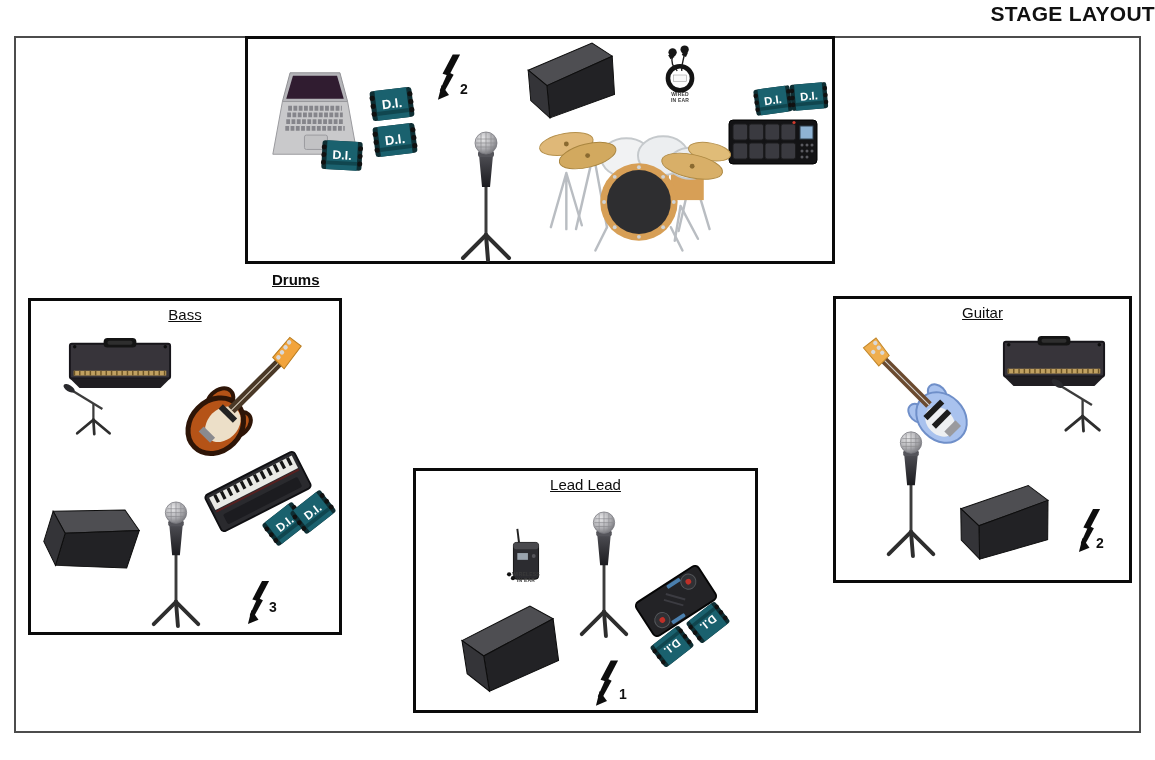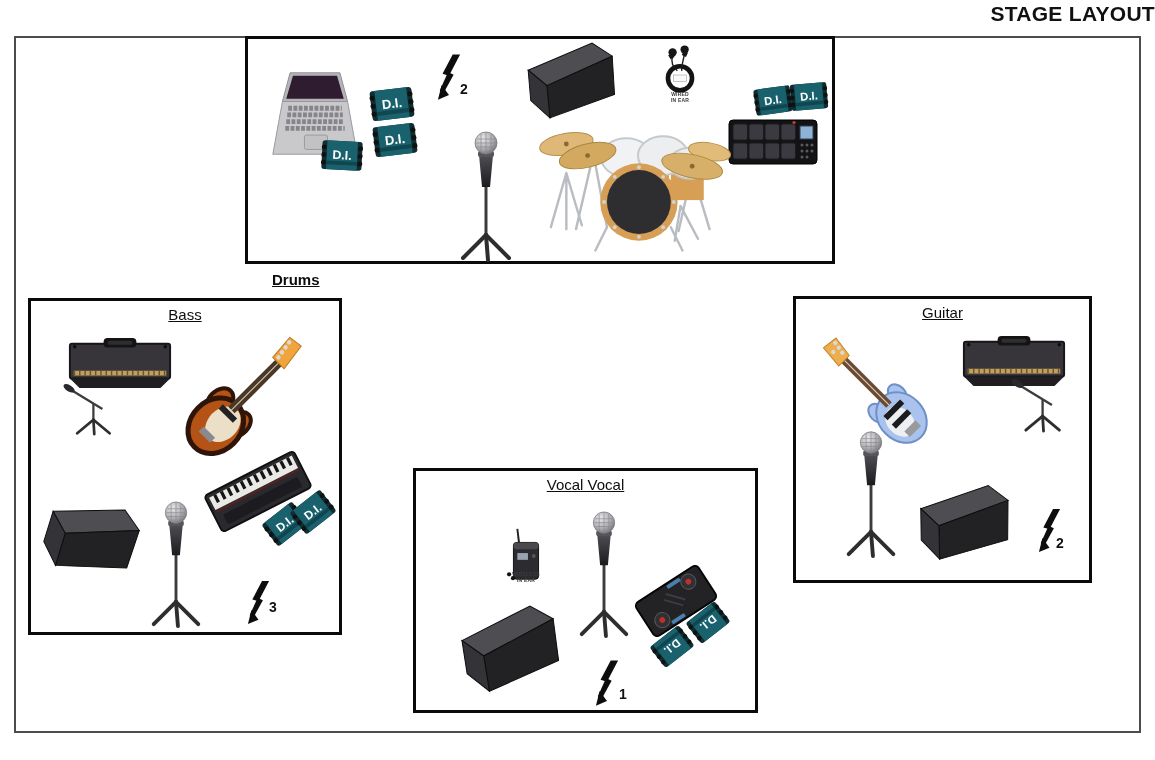--- a/index.html
+++ b/index.html
@@ -4,21 +4,21 @@
 <style>
   html,body{margin:0;padding:0;background:#fff;}
   body{width:1155px;height:760px;font-family:"Liberation Sans",sans-serif;}
   .stage{position:relative;width:1155px;height:760px;background:#fff;overflow:hidden;}
   .page-title{position:absolute;top:2px;left:0;width:100%;text-align:right;
     font-size:21px;font-weight:bold;color:#111;letter-spacing:.3px;}
   .frame{position:absolute;left:14px;top:36px;width:1123px;height:693px;border:2px solid #4c4c4c;}
   .sbox{position:absolute;border:3px solid #0a0a0a;background:#fff;}
   #box-drums{left:245px;top:36px;width:584px;height:222px;}
   #box-bass{left:28px;top:298px;width:308px;height:331px;}
-  #box-guitar{left:793px;top:296px;width:293px;height:281px;}
+  #box-guitar{left:833px;top:296px;width:293px;height:281px;}
   #box-vocal{left:413px;top:468px;width:339px;height:239px;}
   .section-title{position:absolute;top:5px;left:0;width:100%;text-align:center;
     font-size:15px;font-weight:normal;text-decoration:underline;color:#0d0d0d;}
   .label-drums{position:absolute;left:24px;top:192px;font-size:15px;font-weight:bold;
     text-decoration:underline;color:#0d0d0d;margin-top:40px;}
   .item{position:absolute;overflow:visible;}
   .bolt-num{position:absolute;font-size:14px;font-weight:bold;color:#111;}
   .tiny-label{position:absolute;font-size:5px;line-height:1.25;text-align:center;
     white-space:pre-line;color:#3a3a3a;font-weight:bold;letter-spacing:.2px;}
   .defs-svg{position:absolute;width:0;height:0;}
@@ -359,21 +359,21 @@
     <svg class="item" style="left:121px;top:188px;width:98px;height:72px;transform:rotate(-8deg)">
         <use href="#sym-wedge"></use>
       </svg>
     <svg class="item" style="left:242px;top:210px;width:23px;height:44px">
         <use href="#sym-bolt"></use>
       </svg>
     <span class="bolt-num" style="left:260px;top:236px">2</span>
   </div>
 
   <div class="sbox" id="box-vocal">
-    <div class="section-title">Vocal Vocal</div>
+    <div class="section-title">Lead Lead</div>
     <svg class="item" style="left:90px;top:56px;width:40px;height:56px">
         <use href="#sym-beltpack"></use>
       </svg>
     <div class="tiny-label" style="left:74px;top:100px;width:72px">WIRELESS
 IN EAR</div>
     <svg class="item" style="left:152px;top:40px;width:72px;height:126px">
         <use href="#sym-mic"></use>
       </svg>
     <svg class="item" style="left:44px;top:136px;width:104px;height:84px;transform:rotate(-16deg)">
         <use href="#sym-wedge"></use>

